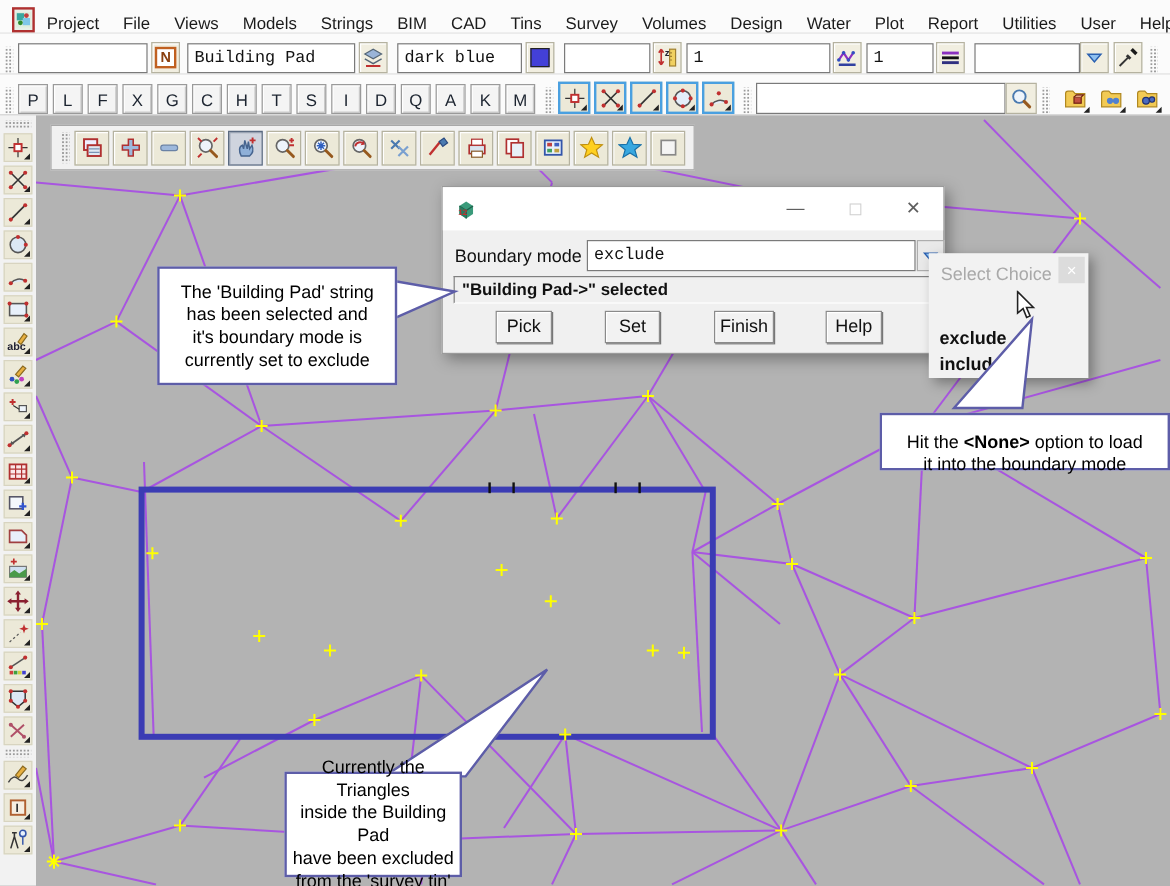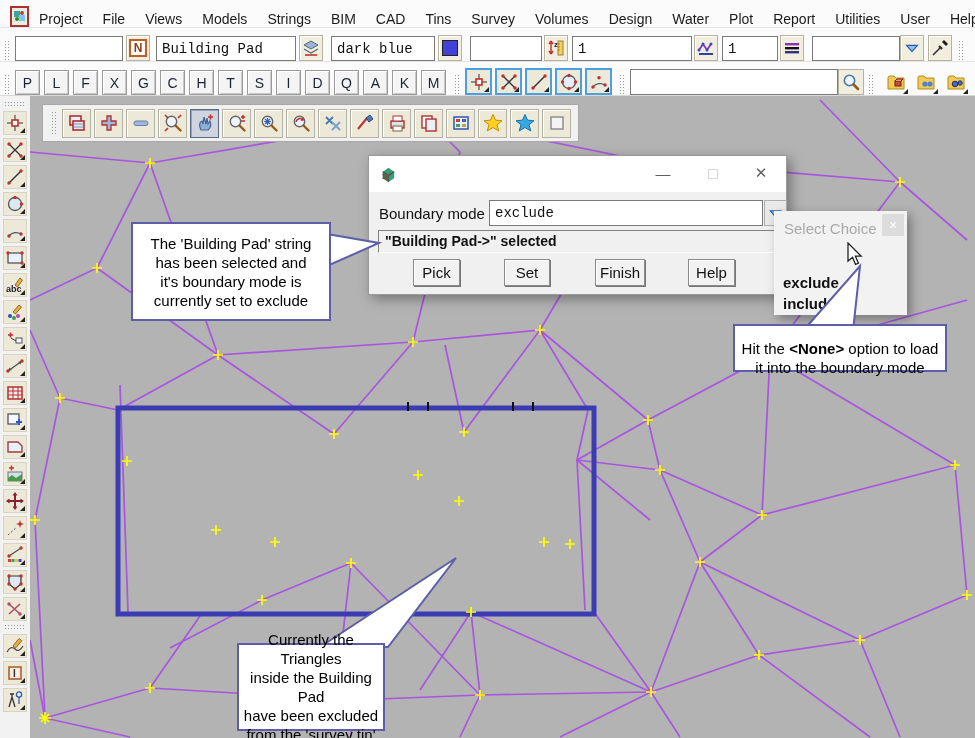--- a/index.html
+++ b/index.html
@@ -699,21 +699,21 @@
   <polygon points="2,8 54,17 2,40" fill="#fff" stroke="#5d5da8" stroke-width="2"></polygon>
 </svg>
 <div class="callout" style="left:131px;top:222px;width:200px;height:99px">The 'Building Pad' string
 has been selected and
 it's boundary mode is
 currently set to exclude</div>
 
 <svg class="tail over" style="left:780px;top:262px" width="100" height="80">
   <polygon points="15,78 80,4 72,78" fill="#fff" stroke="#5d5da8" stroke-width="2"></polygon>
 </svg>
-<div class="callout" style="left:733px;top:324px;width:214px;height:48px">
+<div class="callout" style="left:733px;top:344px;width:242px;height:48px">
   <div>
     <span>Hit the </span><b>&lt;None&gt;</b><span> option to load
 it into the boundary mode</span>
   </div>
 </div>
 
 <svg class="tail" style="left:310px;top:552px" width="155" height="97">
   <polygon points="10,95 146,6 78,95" fill="#fff" stroke="#5d5da8" stroke-width="2"></polygon>
 </svg>
 <div class="callout" style="left:237px;top:643px;width:148px;height:88px">Currently the Triangles

